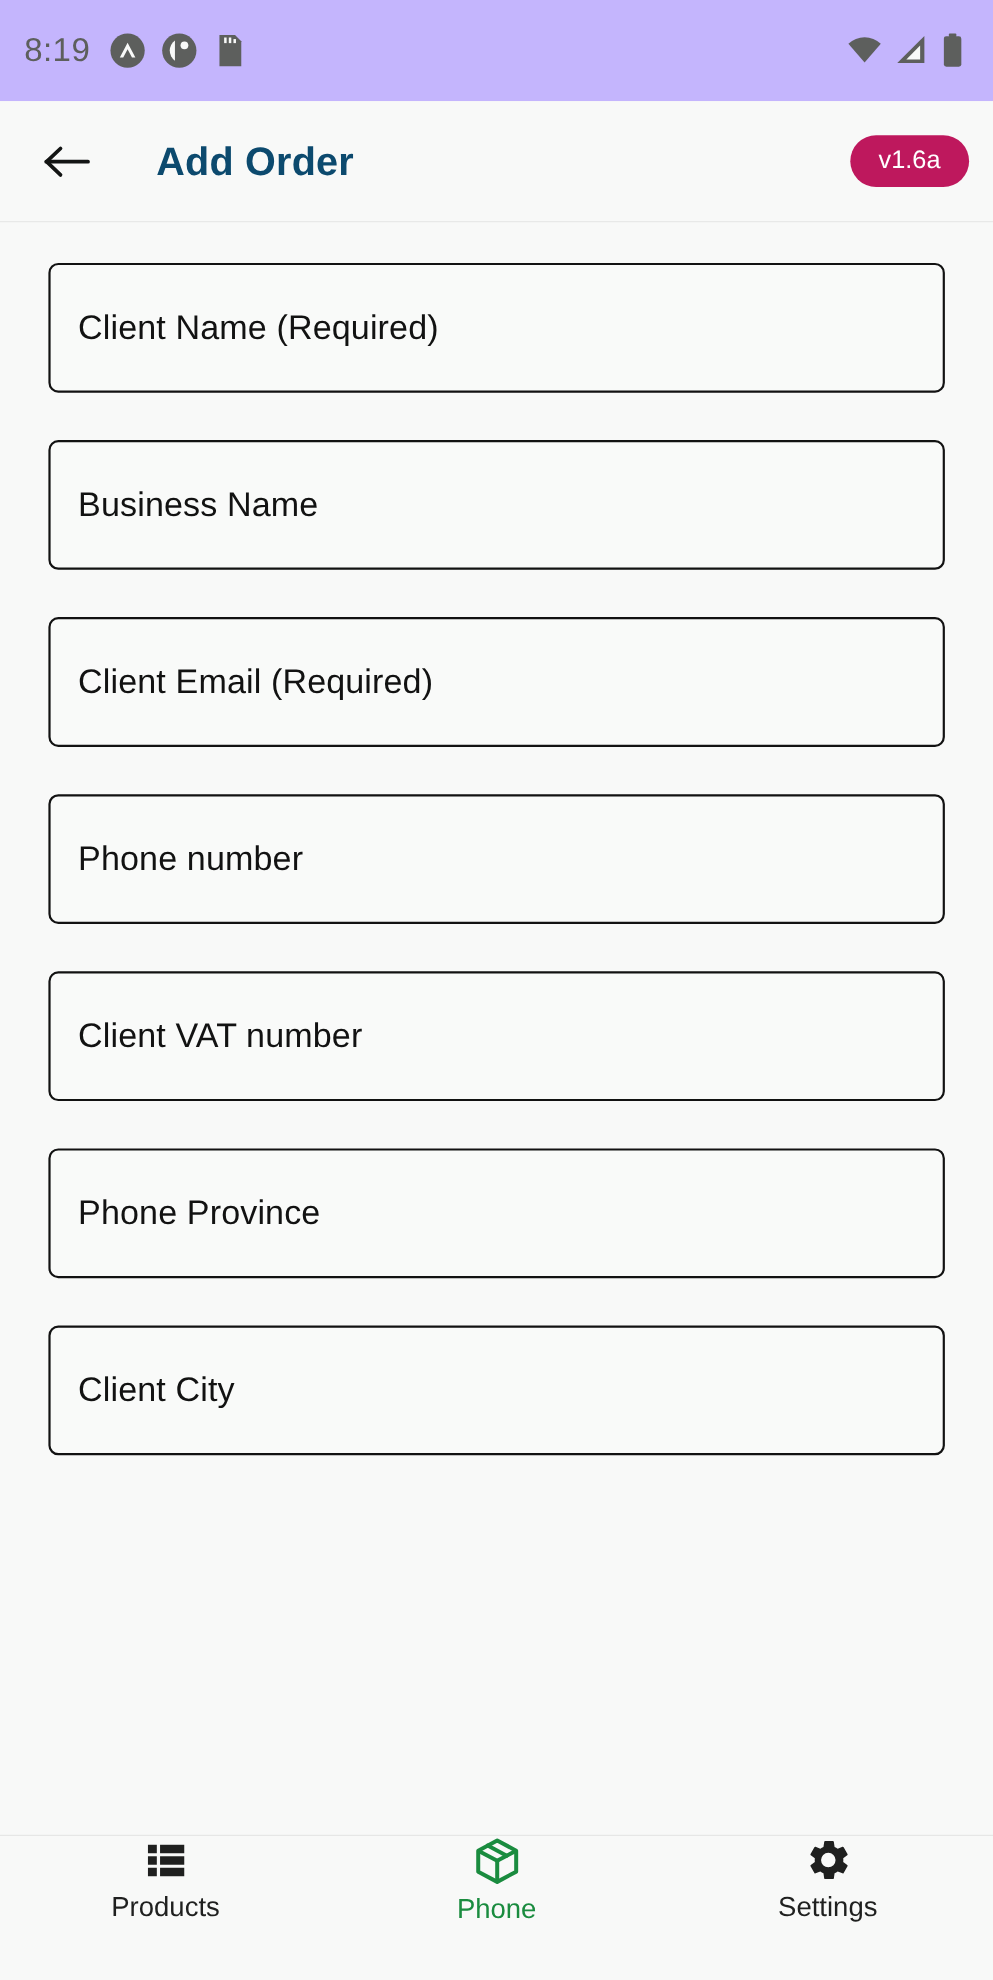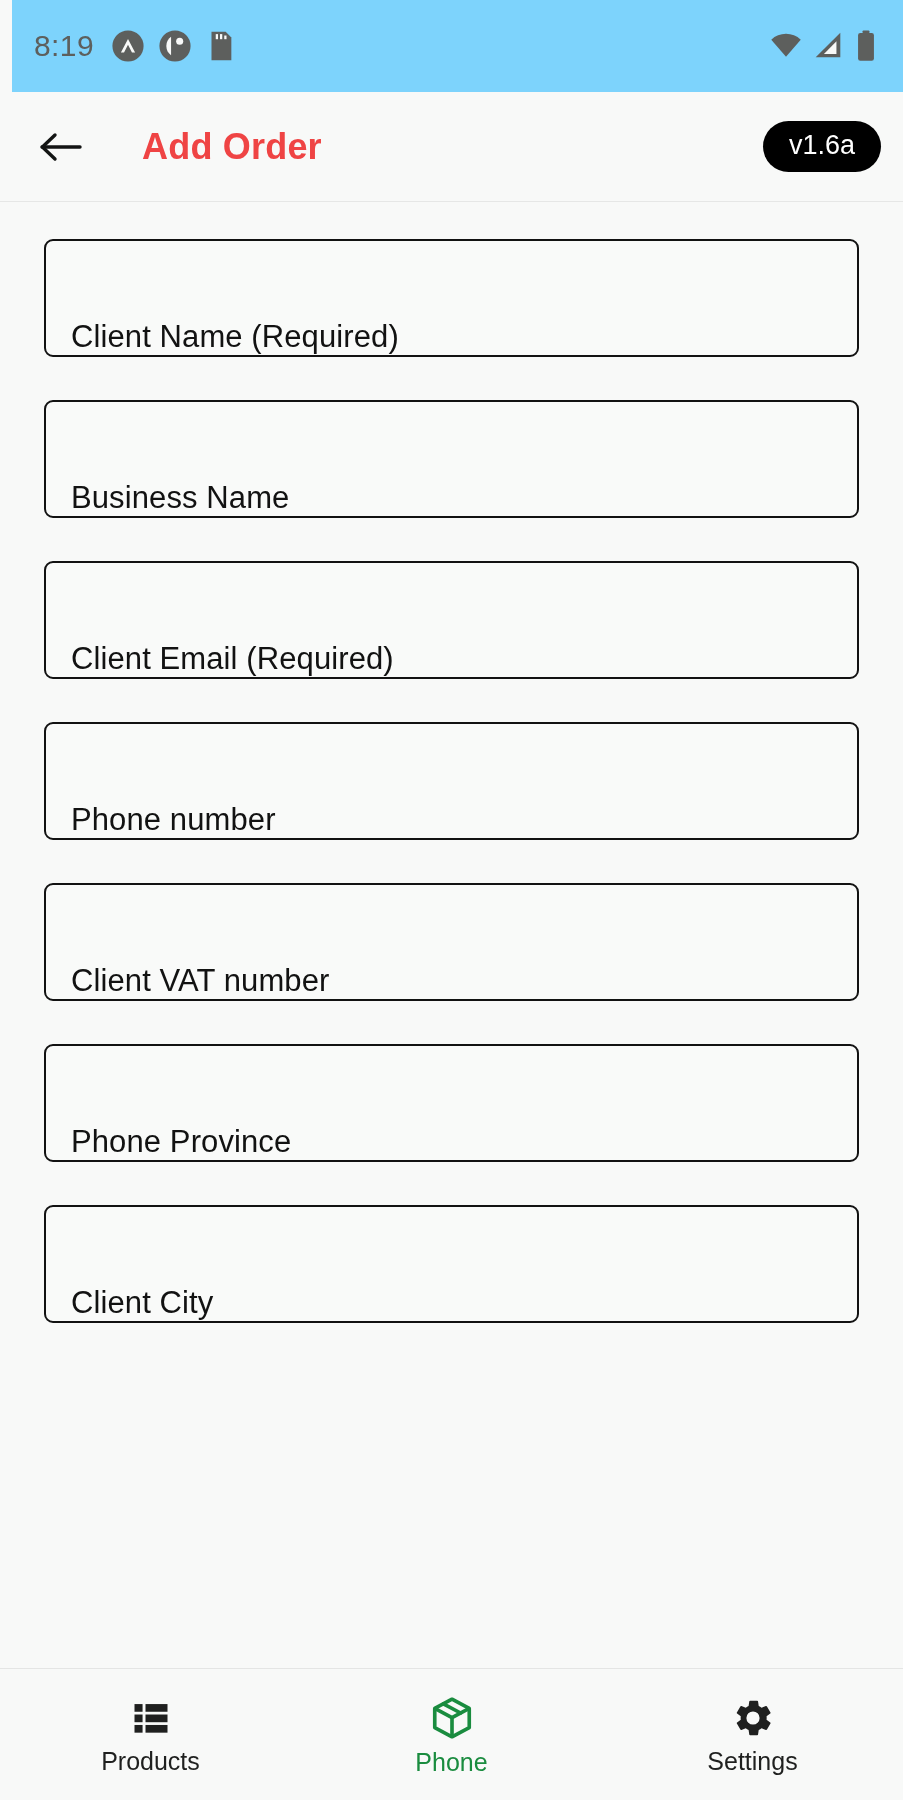--- a/index.html
+++ b/index.html
@@ -21,22 +21,21 @@
     flex-direction: column;
   }
 
   
   .status-bar {
     height: 92px;
     flex: 0 0 92px;
     display: flex;
     justify-content: space-between;
     padding: 0 26px 0 22px;
-    background: #7dd3fc;
-    margin-left: 12px;
+    background: #c4b5fd;
   }
   .status-left {
     display: flex;
     align-items: center;
     gap: 17px;
   }
   .status-time {
     font-size: 30px;
     color: #5d5f5d;
     letter-spacing: 0.4px;
@@ -70,30 +69,30 @@
     height: 62px;
     display: flex;
     align-items: center;
     justify-content: center;
     cursor: pointer;
     flex: 0 0 auto;
   }
   .page-title {
     font-size: 36px;
     font-weight: bold;
-    color: #ef4444;
+    color: #0c4a6e;
     margin-left: 50px;
     letter-spacing: 0.2px;
     white-space: nowrap;
   }
   .version-badge {
     margin-left: auto;
-    background: #000000;
+    background: #be185d;
     color: #ffffff;
-    font-size: 27px;
+    font-size: 23px;
     border-radius: 34px;
     padding: 11px 26px 13px;
     line-height: 1;
     white-space: nowrap;
     cursor: pointer;
   }
 
   
   .form-scroll {
     flex: 1 1 auto;
@@ -101,21 +100,21 @@
     padding: 37px 44px 0 44px;
     background: #f8f9f8;
   }
   .field {
     width: 100%;
     height: 118px;
     border: 2px solid #121212;
     border-radius: 9px;
     background: #f9faf9;
     display: flex;
-    align-items: flex-end;
+    align-items: center;
     padding: 0 25px;
     margin-bottom: 43px;
     cursor: text;
   }
   .field-label {
     font-size: 31px;
     color: #121212;
     letter-spacing: 0.1px;
   }
 
@@ -128,21 +127,21 @@
     background: #f8f9f8;
     border-top: 1px solid #e4e5e4;
     position: relative;
     z-index: 5;
   }
   .nav-item {
     flex: 1 1 0;
     display: flex;
     flex-direction: column;
     align-items: center;
-    justify-content: center;
+    justify-content: flex-start;
     gap: 9px;
     cursor: pointer;
     height: 100%;
   }
   .nav-label {
     font-size: 25px;
     color: #1f201f;
     line-height: 1;
   }
   .nav-item.active .nav-label { color: #1a8c3f; }

